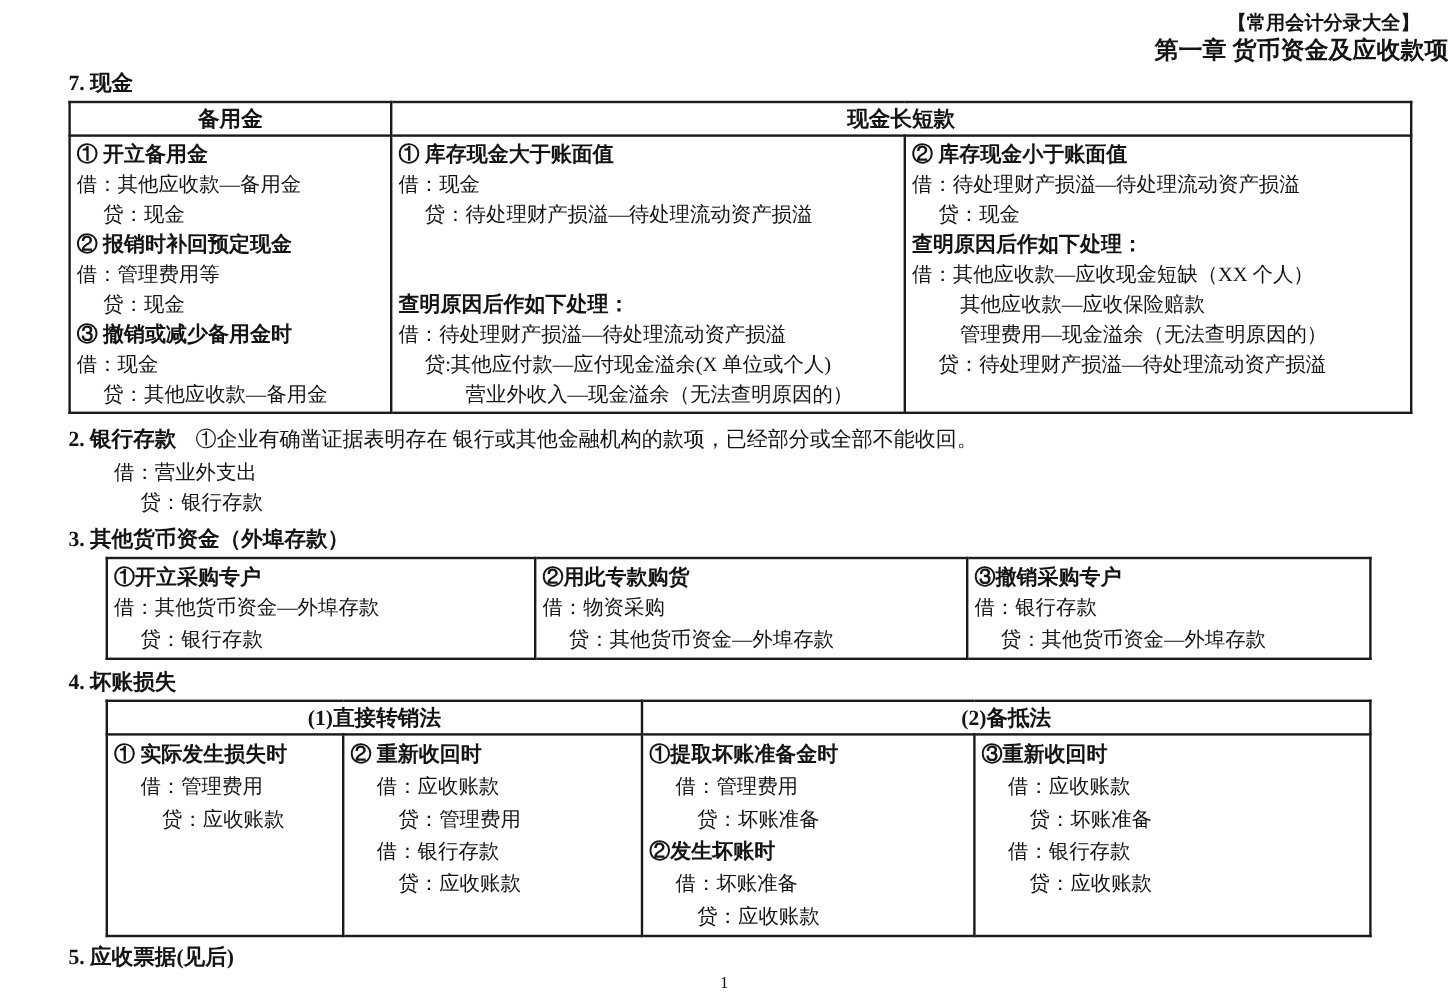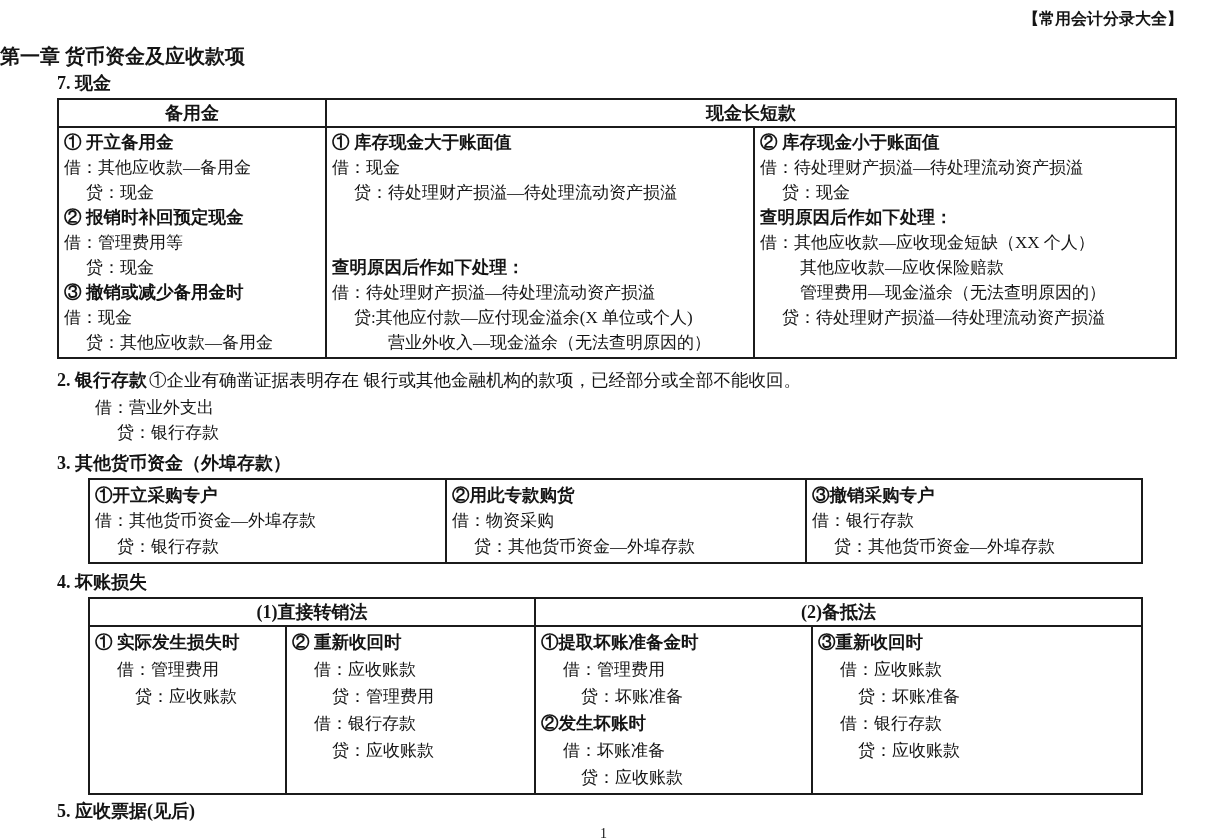--- a/index.html
+++ b/index.html
@@ -2,21 +2,21 @@
 <html><head>
 <meta charset="utf-8">
 <style>
   html,body{margin:0;padding:0;}
   body{
     width:1207px;height:839px;background:#ffffff;color:#141414;
     font-family:"Liberation Serif", serif;
     position:relative;overflow:hidden;
   }
   .corner{position:absolute;top:9px;right:24px;font-weight:bold;font-size:16px;}
-  .title{padding-top:20px;text-align:left;font-weight:bold;font-size:20px;line-height:24px;margin-top:24px;}
+  .title{padding-top:30px;text-align:right;font-weight:bold;font-size:20px;line-height:24px;}
   .h-sec{font-weight:bold;font-size:18px;line-height:23px;margin:4px 0 3px 57px;}
   .h-sec.g3{margin-top:7px;}
   .h-sec.g4{margin-top:7px;}
   .h-sec.g5{margin-top:5px;}
 
   table{border-collapse:collapse;table-layout:fixed;}
   td,th{border:2px solid #1b1b1b;vertical-align:top;padding:2px 5px;}
   th{font-weight:bold;font-size:18px;line-height:22px;text-align:center;padding:2px;}
   .t1{margin-left:57px;width:1118px;}
   .t1 tr.hr{height:26px;}
@@ -31,21 +31,21 @@
   .t3 .line{line-height:26px;}
   .t4 .line{line-height:27px;}
   .line.head{font-weight:bold;font-size:17.5px;}
   .line.sp{height:50px;}
   .i1{padding-left:22px;}
   .i2{padding-left:40px;}
   .i3{padding-left:56px;}
 
   .sec2{margin:10px 0 0 57px;font-size:17.5px;line-height:23px;white-space:nowrap;}
   .sec2 .b{font-weight:bold;font-size:18px;}
-  .sec2 .note{margin-left:2px;}
+  .sec2 .note{margin-left:16px;}
   .entry{font-size:17px;line-height:24px;}
   .entry.e1{margin:4px 0 0 95px;}
   .entry.e2{margin:1px 0 0 117px;}
   .pagenum{margin-top:0;text-align:center;font-size:14px;line-height:15px;}
 </style>
 </head>
 <body>
 
 <div class="corner">【常用会计分录大全】</div>
 

